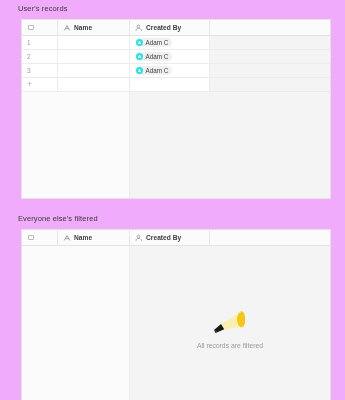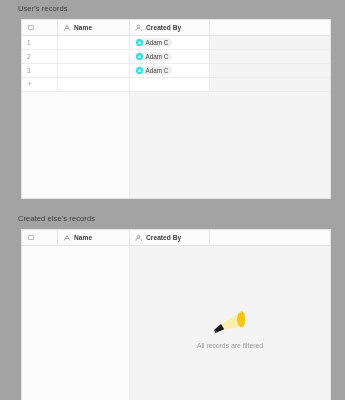--- a/index.html
+++ b/index.html
@@ -11,21 +11,21 @@
     background: #ffffff;
     font-family: "Liberation Sans", sans-serif;
     -webkit-font-smoothing: antialiased;
   }
 
   .page {
     position: relative;
     width: 345px;
     height: 400px;
     overflow: hidden;
-    background: #a3a3a3;
+    background: #f0abfc;
   }
 
   
   .section-label {
     position: absolute;
     left: 18px;
     font-size: 7.5px;
     color: #3a3a3a;
     letter-spacing: 0.1px;
     white-space: nowrap;
@@ -304,21 +304,21 @@
 
     <div class="grid-footer">
       <div class="footer-left">
         <span class="footer-add">+</span>
         <span class="footer-count">3 records</span>
       </div>
       <div class="footer-right"></div>
     </div>
   </div>
 
-  <div class="section-label" id="label-others">Created else's records</div>
+  <div class="section-label" id="label-others">Everyone else's filtered</div>
 
   <div class="grid" id="grid-others">
 
     <div class="grid-header">
       <div class="hcell c-check">
         <span class="chk"></span>
       </div>
       <div class="hcell c-name">
         <span class="ficon">
           <svg viewBox="0 0 10 10" width="8" height="8" fill="none" stroke="currentColor" stroke-width="1">

